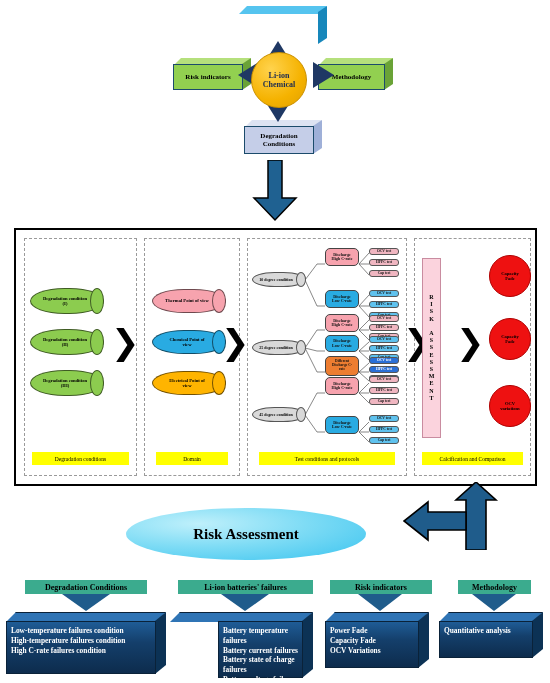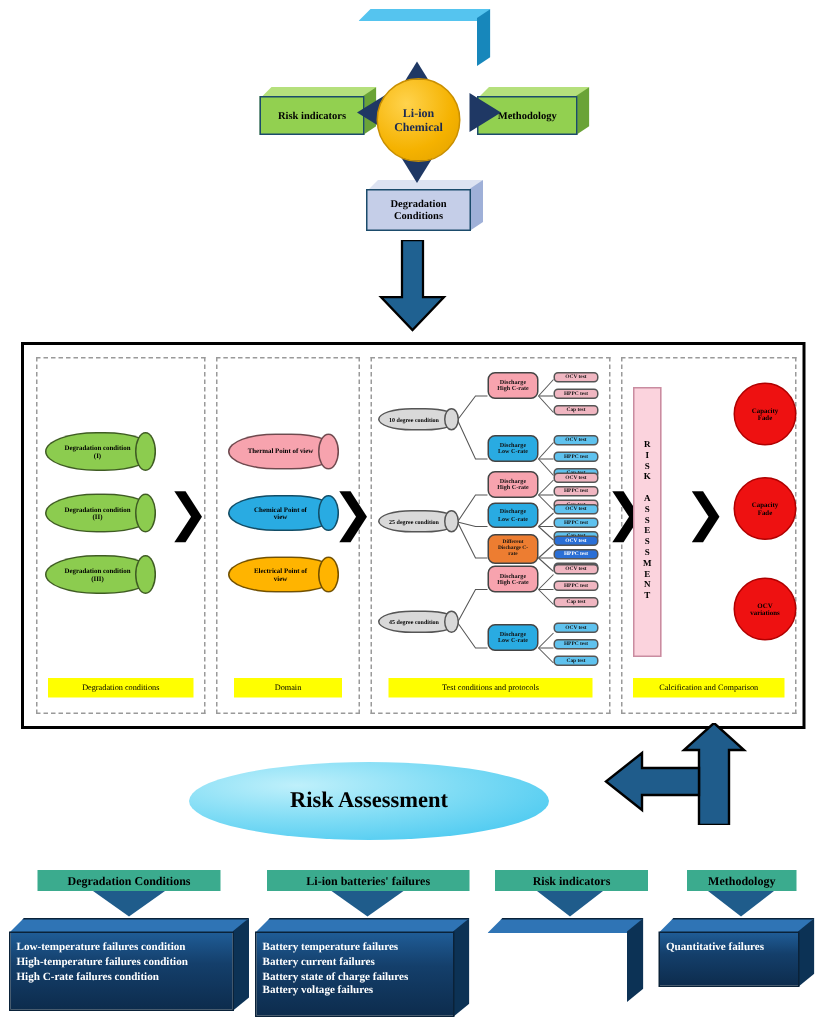--- a/index.html
+++ b/index.html
@@ -431,32 +431,35 @@
   <div class="bfront" style="white-space:pre-line;">Low-temperature failures condition
 High-temperature failures condition
 High C-rate failures condition</div>
 </div>
 
 <div class="grlabel" style="left:178px; top:580px; width:135px; height:14px;">Li-ion batteries' failures</div>
 <div class="downtri" style="left:221px; top:594px; border-left:24px solid transparent; border-right:24px solid transparent; border-top:17px solid #1f5c8b;"></div>
 <div class="bluebox" style="left:170px; top:612px; width:143px; height:66px;">
   <div class="btop"></div>
   <div class="bside"></div>
-  <div class="bfront" style="white-space:pre-line;">Battery temperature failures
+  <div class="bfront" style="white-space:pre-line;margin-left:48px;">Battery temperature failures
 Battery current failures
 Battery state of charge failures
 Battery voltage failures</div>
 </div>
 
 <div class="grlabel" style="left:330px; top:580px; width:102px; height:14px;">Risk indicators</div>
 <div class="downtri" style="left:358px; top:594px; border-left:22px solid transparent; border-right:22px solid transparent; border-top:17px solid #1f5c8b;"></div>
 <div class="bluebox" style="left:325px; top:612px; width:104px; height:56px;">
   <div class="btop"></div>
   <div class="bside"></div>
+  <div class="bfront" style="white-space:pre-line;">Power Fade
+Capacity Fade
+OCV Variations</div>
 </div>
 
 <div class="grlabel" style="left:458px; top:580px; width:73px; height:14px;">Methodology</div>
 <div class="downtri" style="left:472px; top:594px; border-left:22px solid transparent; border-right:22px solid transparent; border-top:17px solid #1f5c8b;"></div>
 <div class="bluebox" style="left:439px; top:612px; width:104px; height:46px;">
   <div class="btop"></div>
   <div class="bside"></div>
-  <div class="bfront" style="white-space:pre-line;">Quantitative failures</div>
+  <div class="bfront" style="white-space:pre-line;">Quantitative analysis</div>
 </div>
 
 </body></html>

